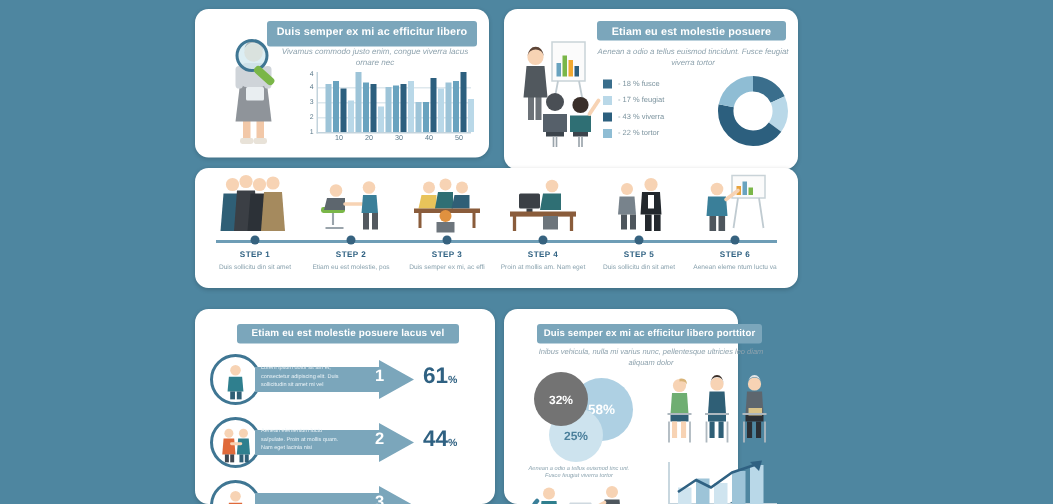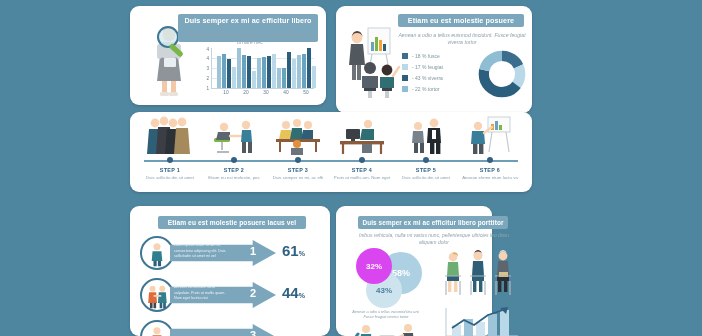--- a/index.html
+++ b/index.html
@@ -22,21 +22,21 @@
     background:#7ba6bb;color:#ffffff;border-radius:2px;
     text-align:center;font-weight:bold;letter-spacing:.1px;
     white-space:nowrap;overflow:hidden;
   }
   .subtitle{
     color:#8fa3ae;text-align:center;font-style:italic;line-height:1.35;
   }
 
   
   #card-tl{left:130px;top:6px;width:196px;height:99px;}
-  #tl-pill{position:absolute;left:48px;top:8px;width:140px;height:28px;
+  #tl-pill{position:absolute;left:48px;top:8px;width:140px;height:17px;
            font-size:7.2px;line-height:13px;text-align:center;}
   #tl-sub{position:absolute;left:50px;top:26px;width:140px;font-size:5.4px;}
   #tl-chart{position:absolute;left:72px;top:42px;width:112px;height:48px;}
   .axis-y{position:absolute;left:0;top:0;width:8px;height:40px;}
   .ytick{position:absolute;right:1px;font-size:4.6px;color:#5d7b8c;transform:translateY(-50%);}
   .plot{position:absolute;left:9px;top:0;right:0;height:40px;
         border-left:1px solid #c3d3dc;border-bottom:1px solid #c3d3dc;}
   .gridline{position:absolute;left:0;right:0;height:1px;background:#dee8ed;}
   .grp{position:absolute;bottom:0;display:flex;align-items:flex-end;gap:1px;}
   .bar{width:4px;}
@@ -407,22 +407,22 @@
       <div class="arrow-num">3</div>
     </div>
   </div>
 
   <div class="card" id="card-br">
     <div class="pill" id="br-pill">Duis semper ex mi ac efficitur libero porttitor</div>
     <div class="subtitle" id="br-sub">Inibus vehicula, nulla mi varius nunc, pellentesque ultricies leo diam aliquam dolor</div>
 
     <div id="bubbles">
       <div class="bub" style="left:26px;top:6px;width:42px;height:42px;background:#aed0e3;font-size:9px;">58%</div>
-      <div class="bub" style="left:12px;top:26px;width:36px;height:36px;background:#cde3ee;font-size:8px;color:#4a7f9b;">43%</div>
-      <div class="bub" style="left:2px;top:2px;width:36px;height:36px;background:#d946ef;font-size:8px;">32%</div>
+      <div class="bub" style="left:12px;top:26px;width:36px;height:36px;background:#cde3ee;font-size:8px;color:#4a7f9b;">25%</div>
+      <div class="bub" style="left:2px;top:2px;width:36px;height:36px;background:#737373;font-size:8px;">32%</div>
     </div>
 
     <svg id="br-seated" viewBox="0 0 80 52">
       <g>
         <circle cx="13" cy="9" r="4.4" fill="#f7d3b4"></circle>
         <path d="M13 4.5 q5 -1 5 4 q-1 -2.6 -5 -2.2z" fill="#d8b377"></path>
         <path d="M8 14 h10 l1 14 h-12z" fill="#6fae72"></path>
         <path d="M7 28 h12 v5 h-12z" fill="#2f5f76"></path>
         <rect x="8" y="33" width="3.4" height="11" fill="#f7d3b4"></rect>
         <rect x="14" y="33" width="3.4" height="11" fill="#f7d3b4"></rect>

